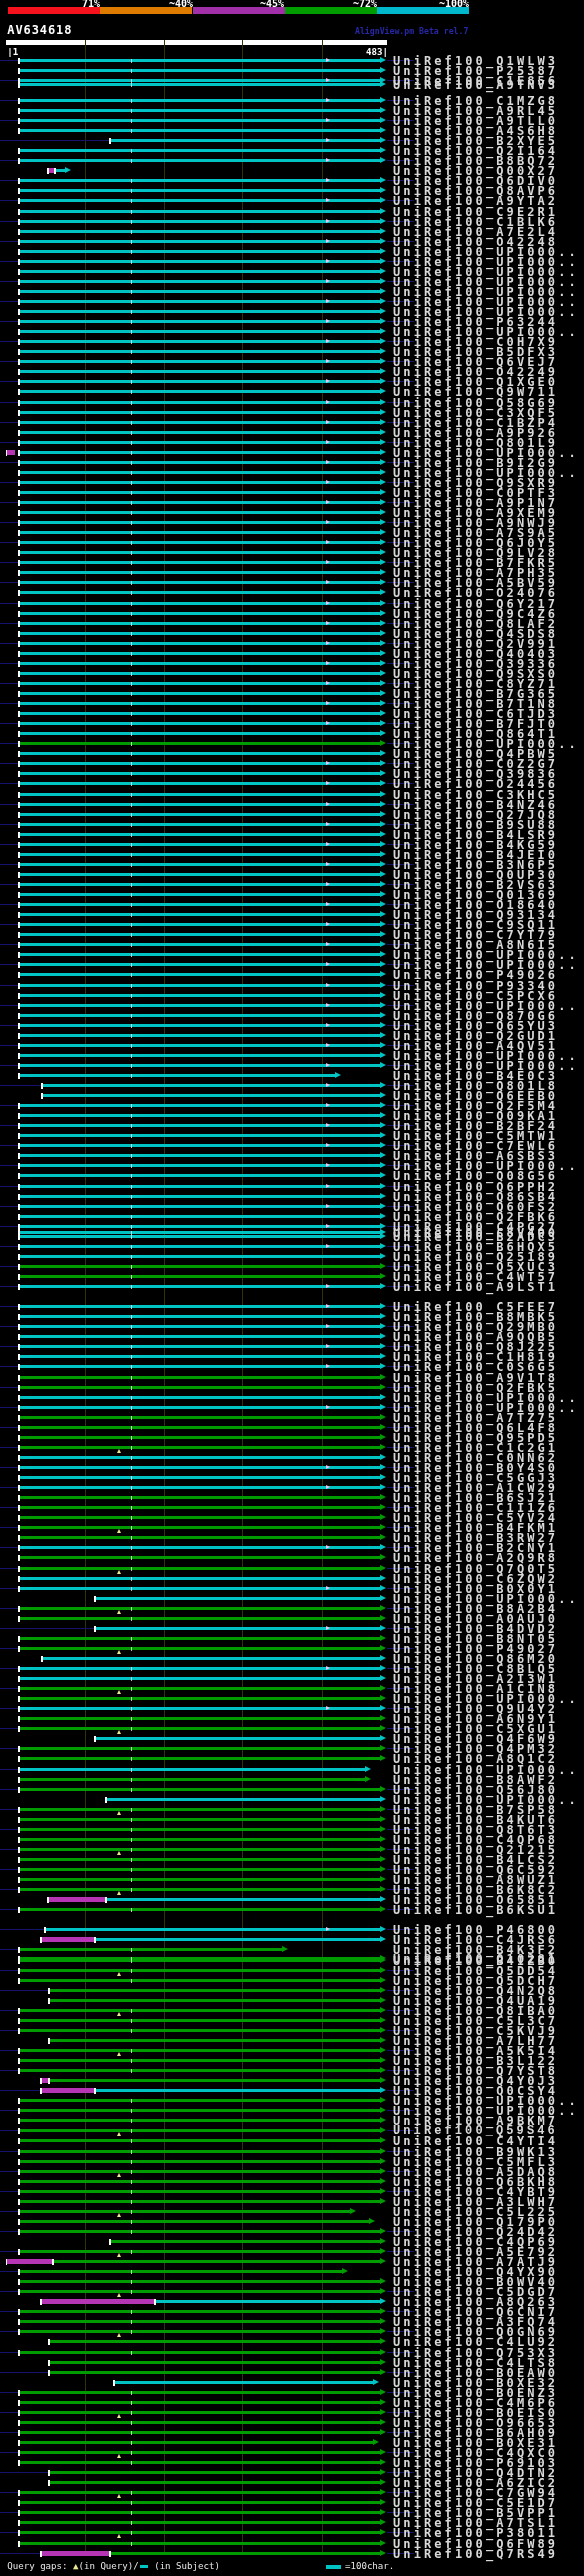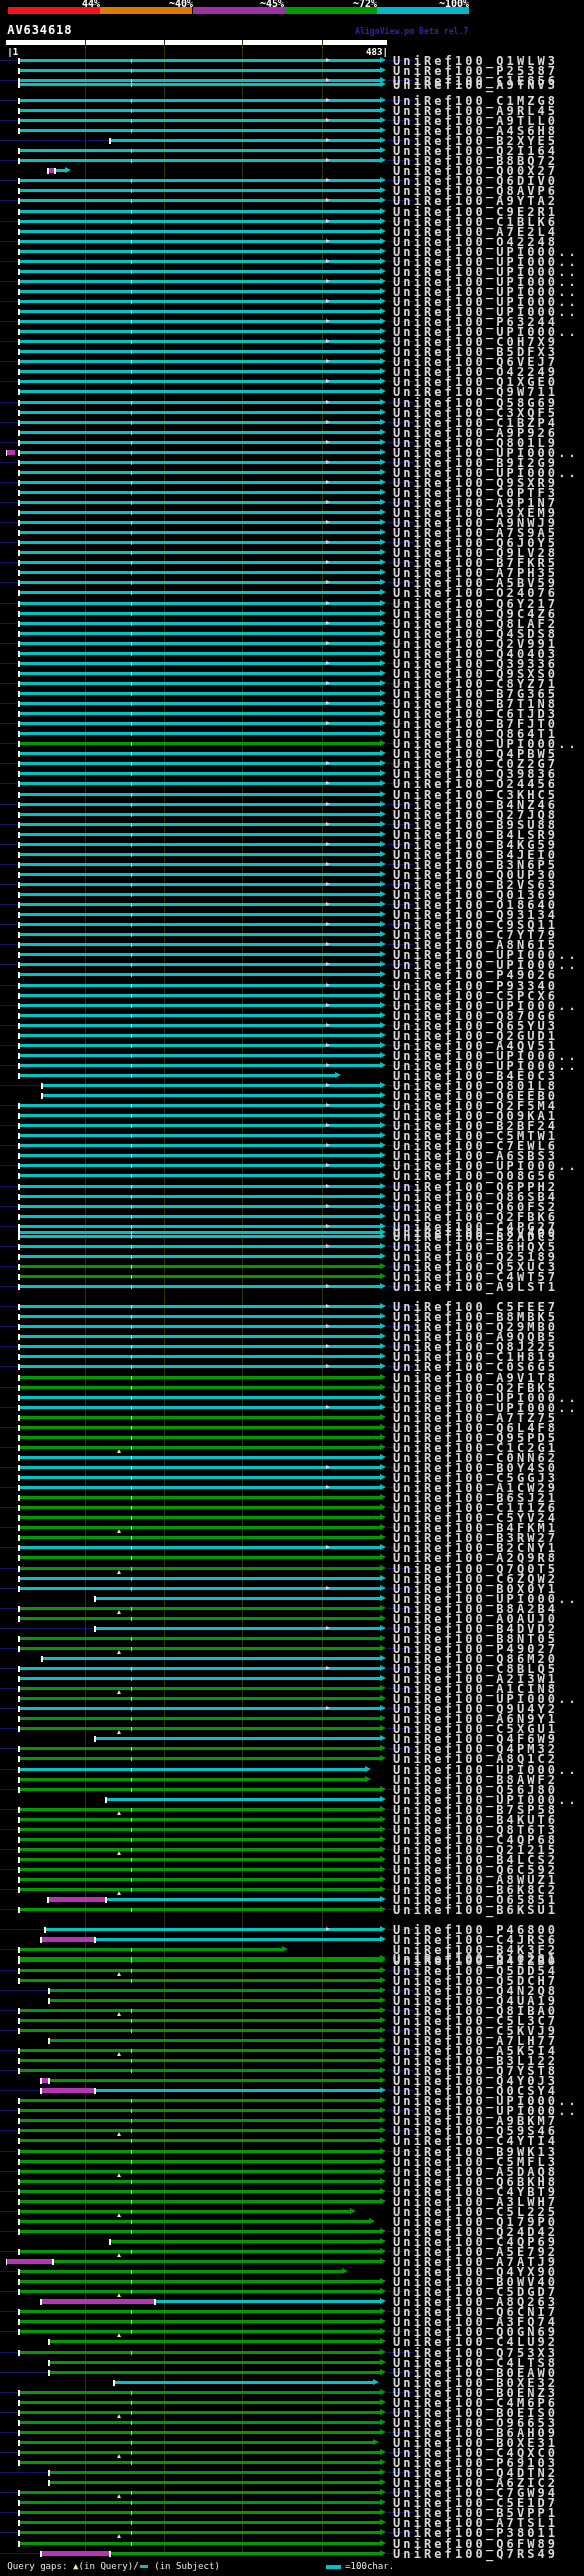--- a/index.html
+++ b/index.html
@@ -40,21 +40,21 @@
             vertical-align:middle;margin:0 0.9px;}
   #legend-swatch{position:absolute;left:326px;top:2565px;width:14.6px;height:3.7px;background:#00c3c3;}
   #legend-scale-text{position:absolute;left:345px;top:2560px;color:#e8e8e8;
                      font-size:9.1px;line-height:12px;white-space:nowrap;}
 </style>
 </head>
 <body>
 
 <div id="stage">
   <div id="scale-labels">
-      <span class="scale-label" style="left: 91px;">44%</span>
+      <span class="scale-label" style="left: 91px;">71%</span>
       <span class="scale-label" style="left: 181px;">~40%</span>
       <span class="scale-label" style="left: 272px;">~45%</span>
       <span class="scale-label" style="left: 365px;">~72%</span>
       <span class="scale-label" style="left: 454px;">~100%</span>
     </div>
   <div id="scalebar">
       <div class="seg" style="left: 0px; width: 92px; background: rgb(245, 18, 29);"></div>
       <div class="seg" style="left: 92px; width: 92px; background: rgb(221, 122, 0);"></div>
       <div class="seg" style="left: 185px; width: 92px; background: rgb(161, 47, 168);"></div>
       <div class="seg" style="left: 277px; width: 92px; background: rgb(0, 156, 0);"></div>
@@ -1792,21 +1792,21 @@
         <div class="tick2" style="left: 131px;"></div>
         <div class="rowlabel">UniRef100_UPI000..</div>
       </div>
       <div class="row" style="top: 2116px;">
         <div class="bar" style="left: 18.7px; width: 362px; background: rgb(0, 155, 0);"></div>
         <div class="arrowhead" style="left: 380px; border-left: 6.4px solid rgb(0, 155, 0);"></div>
         <div class="tick" style="left: 18px;"></div>
         <div class="tick2" style="left: 131px;"></div>
         <div class="rowlabel">UniRef100_A9BKM7</div>
       </div>
-      <div class="row" style="top: 2126px;">
+      <div class="row" style="top: 2126px; font-family: Liberation Mono, monospace;">
         <div class="leader" style="left: 0px; width: 18.7px;"></div>
         <div class="leader" style="left: 387px; width: 26.5px;"></div>
         <div class="bar" style="left: 18.7px; width: 362px; background: rgb(0, 155, 0);"></div>
         <div class="arrowhead" style="left: 380px; border-left: 6.4px solid rgb(0, 155, 0);"></div>
         <div class="tick" style="left: 18px;"></div>
         <div class="tick2" style="left: 131px;"></div>
         <div class="ygap" style="left: 117px;"></div>
         <div class="rowlabel">UniRef100_Q59S46</div>
       </div>
       <div class="row" style="top: 2136px;">

